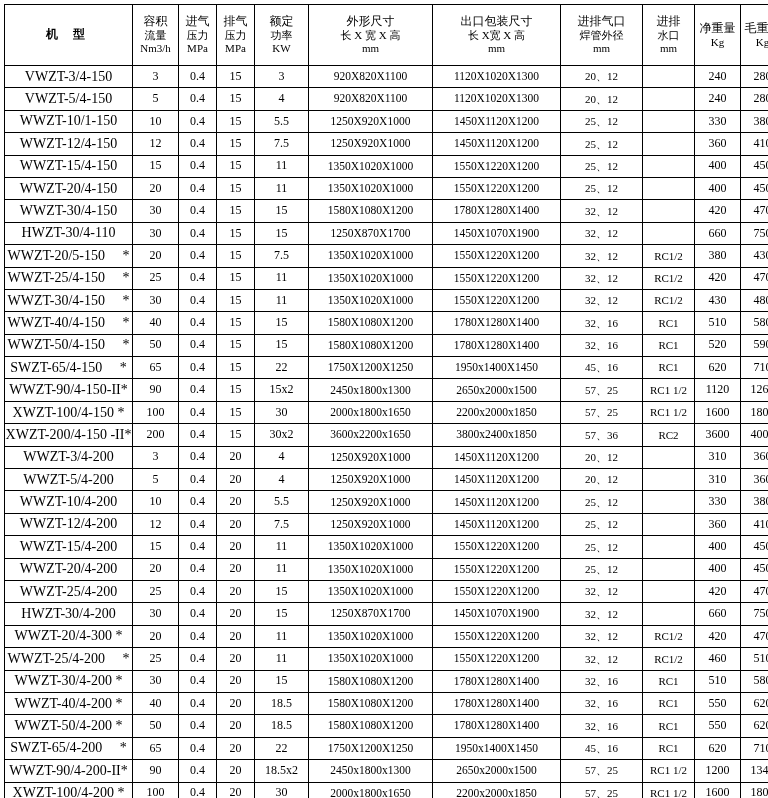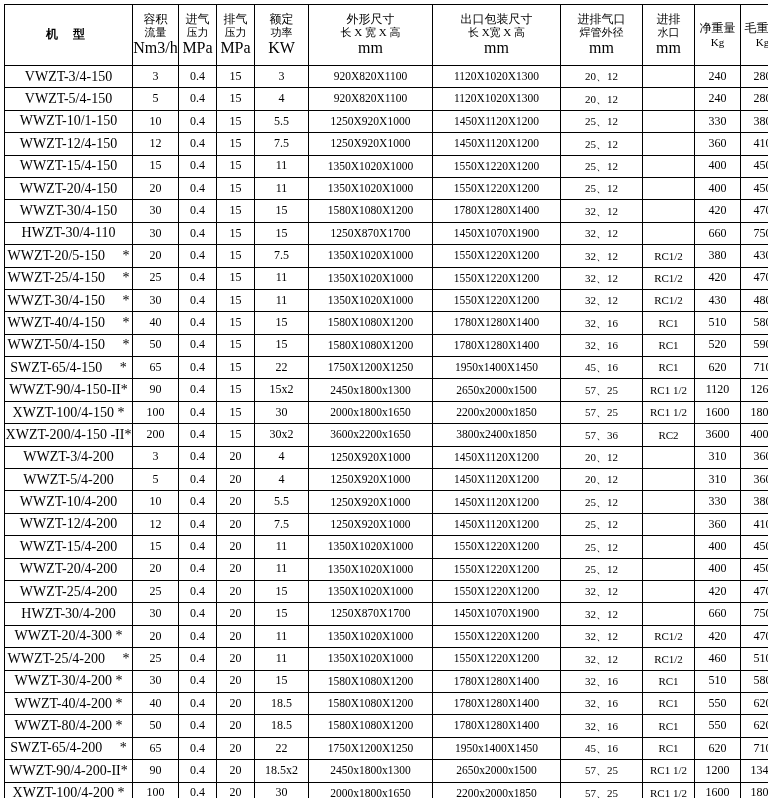--- a/index.html
+++ b/index.html
@@ -37,21 +37,21 @@
   thead th {
     font-weight: normal;
     height: 60px;
     font-size: 11.5px;
   }
   thead th .hl {
     display: block;
   }
   thead th .l1 { font-size: 12px; }
   thead th .l2 { font-size: 11px; }
-  thead th .l3 { font-size: 16px; }
+  thead th .l3 { font-size: 11px; }
   th.model-head {
     font-size: 14px;
     letter-spacing: 6px;
     font-weight: bold;
   }
   tbody tr {
     height: 22.4px;
   }
   td.model {
     font-size: 14px;
@@ -525,21 +525,21 @@
           <td class="num">20</td>
           <td class="num">18.5</td>
           <td class="dim">1580X1080X1200</td>
           <td class="dim">1780X1280X1400</td>
           <td class="small">32、16</td>
           <td class="small">RC1</td>
           <td class="num">550</td>
           <td class="num">620</td>
         </tr>
         <tr>
-          <td class="model">WWZT-80/4-200 *</td>
+          <td class="model">WWZT-50/4-200 *</td>
           <td class="num">50</td>
           <td class="num">0.4</td>
           <td class="num">20</td>
           <td class="num">18.5</td>
           <td class="dim">1580X1080X1200</td>
           <td class="dim">1780X1280X1400</td>
           <td class="small">32、16</td>
           <td class="small">RC1</td>
           <td class="num">550</td>
           <td class="num">620</td>

